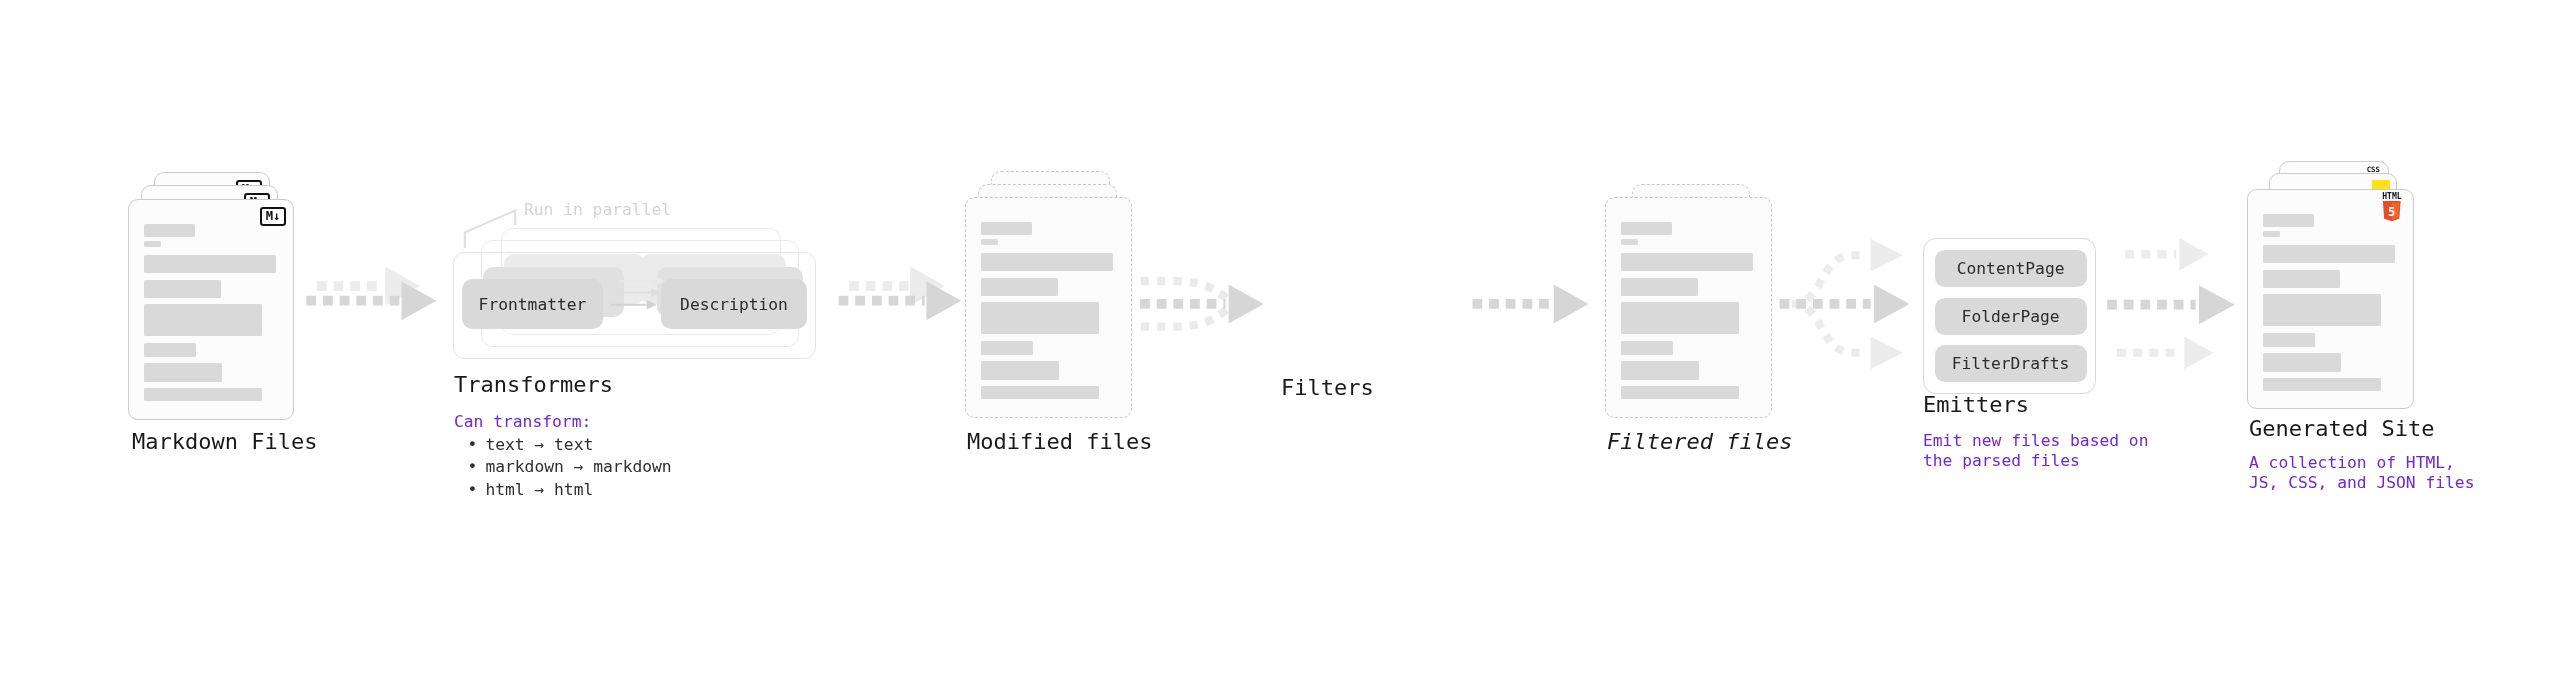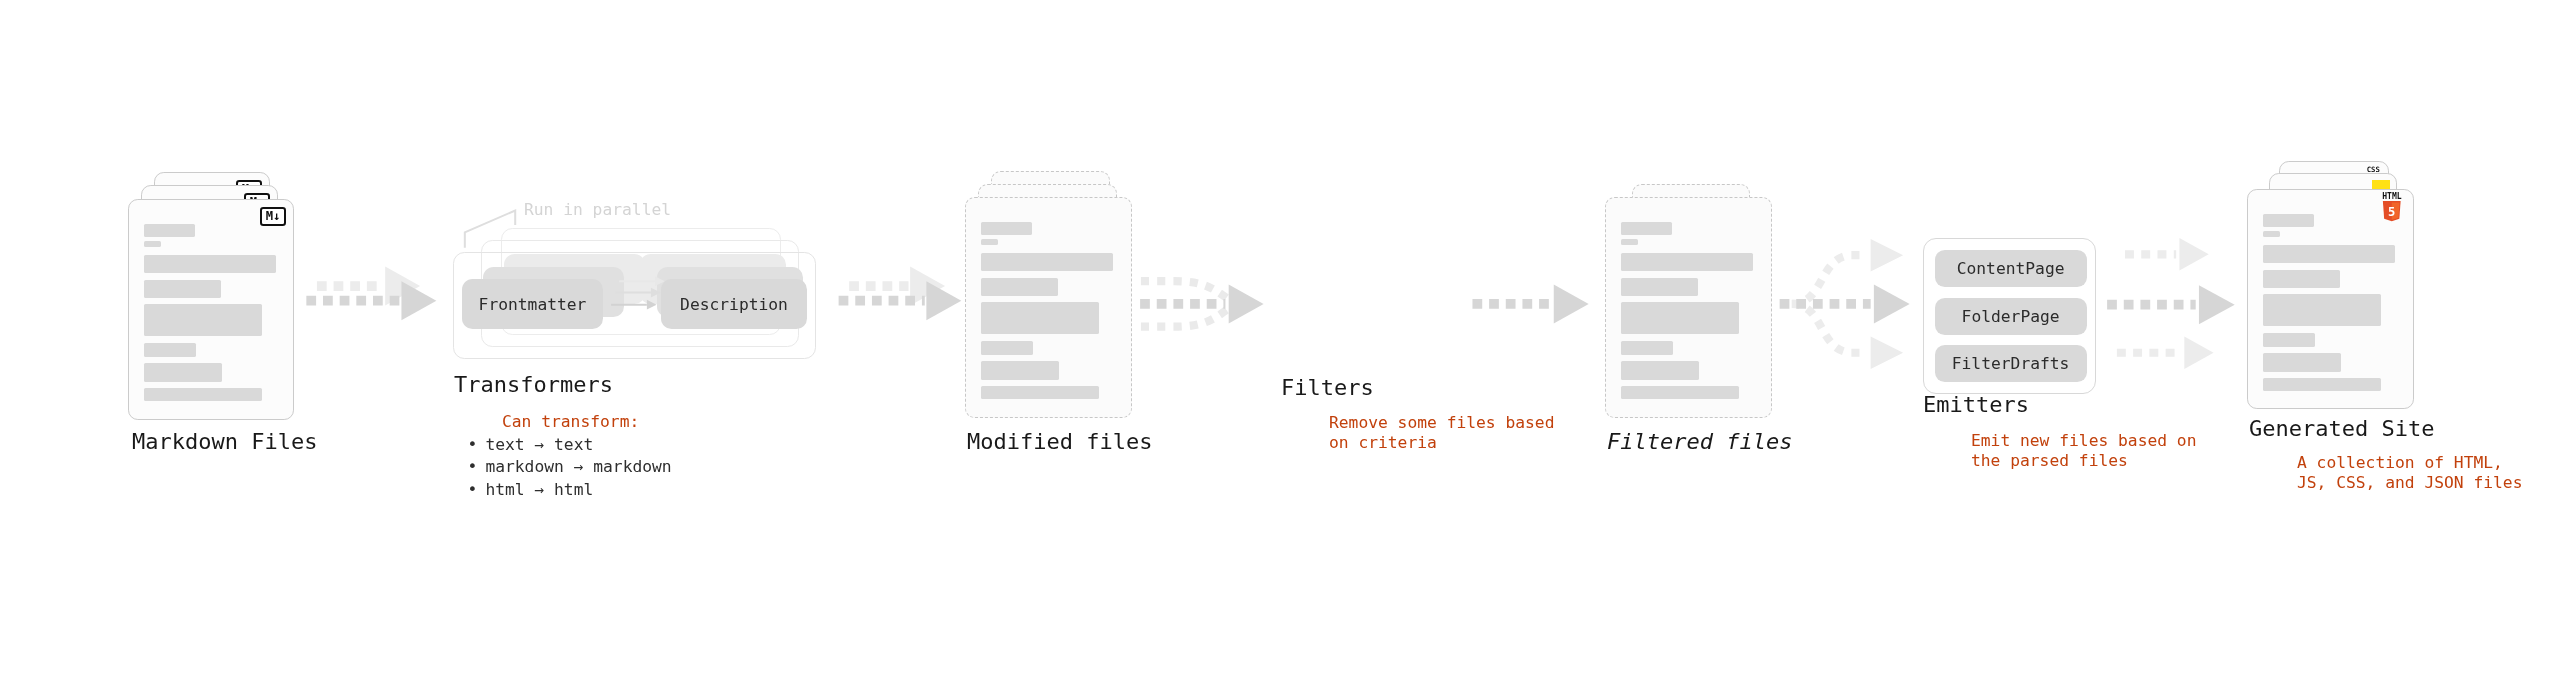--- a/index.html
+++ b/index.html
@@ -39,21 +39,21 @@
   .ghost{position:absolute;border-radius:10.6px;z-index:3;}
   .g1{background:#e0e0e0;}
   .g2{background:#ebebeb;}
   .front-pill{z-index:5;}
 
   
   .box{position:absolute;border:1.6px solid #d8d8d8;border-radius:13px;background:#ffffff;box-sizing:border-box;z-index:6;}
 
   
   .t-title{position:absolute;font-size:22px;font-weight:500;color:#191919;white-space:nowrap;line-height:26px;z-index:7;}
-  .t-body{position:absolute;font-size:16.3px;color:#c2410c;line-height:20.3px;white-space:nowrap;z-index:7;margin-left:48px;}
+  .t-body{position:absolute;font-size:16.3px;color:#6d28d9;line-height:20.3px;white-space:nowrap;z-index:7;}
   .t-note{position:absolute;font-size:16.3px;color:#d4d4d4;white-space:nowrap;z-index:7;}
   .bullets{position:absolute;font-size:16.3px;color:#2e2e2e;z-index:7;}
   .bullet-line{line-height:22.3px;white-space:nowrap;}
   .bullet-line .dot{display:inline-block;margin:0 8.1px 0 6.5px;}
 </style>
 </head>
 <body>
 
 <div class="canvas">
 
@@ -175,24 +175,20 @@
           <i></i>
           <i></i>
           <i></i>
           <i></i>
         </div>
     </div>
   </div>
   <div class="t-title" style="left:967px;top:429px;">Modified files</div>
 
   <div class="t-title" style="left:1281px;top:375px;">Filters</div>
-  <div class="t-body" style="left:1281px;top:413px;">
-    <div>Remove some files based</div>
-    <div>on criteria</div>
-  </div>
 
   <div>
     <div class="doc dashed z2" style="left:1632px;top:184px;width:118px;height:221px;"></div>
     <div class="doc dashed z3" style="left:1605px;top:197px;width:167px;height:221px;">
       <div class="bars">
           <i></i>
           <i></i>
           <i></i>
           <i></i>
           <i></i>

